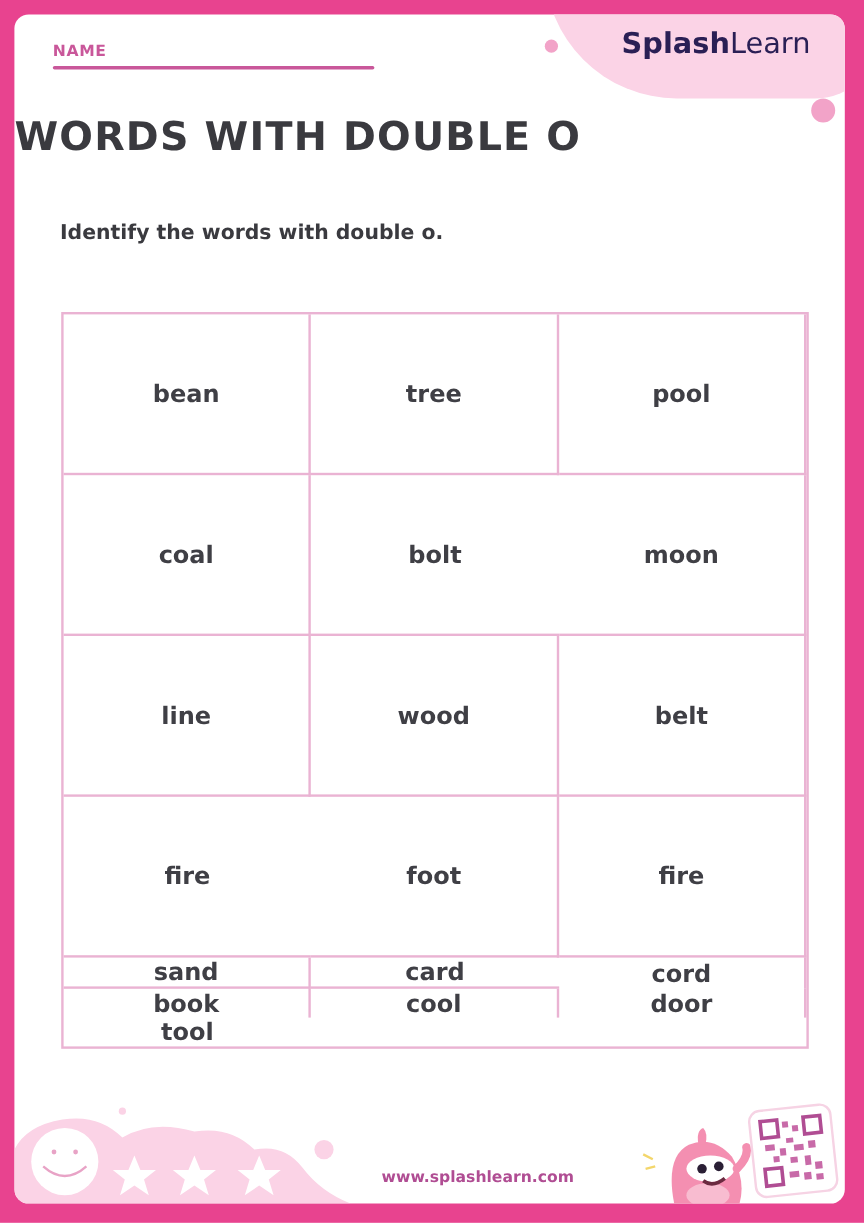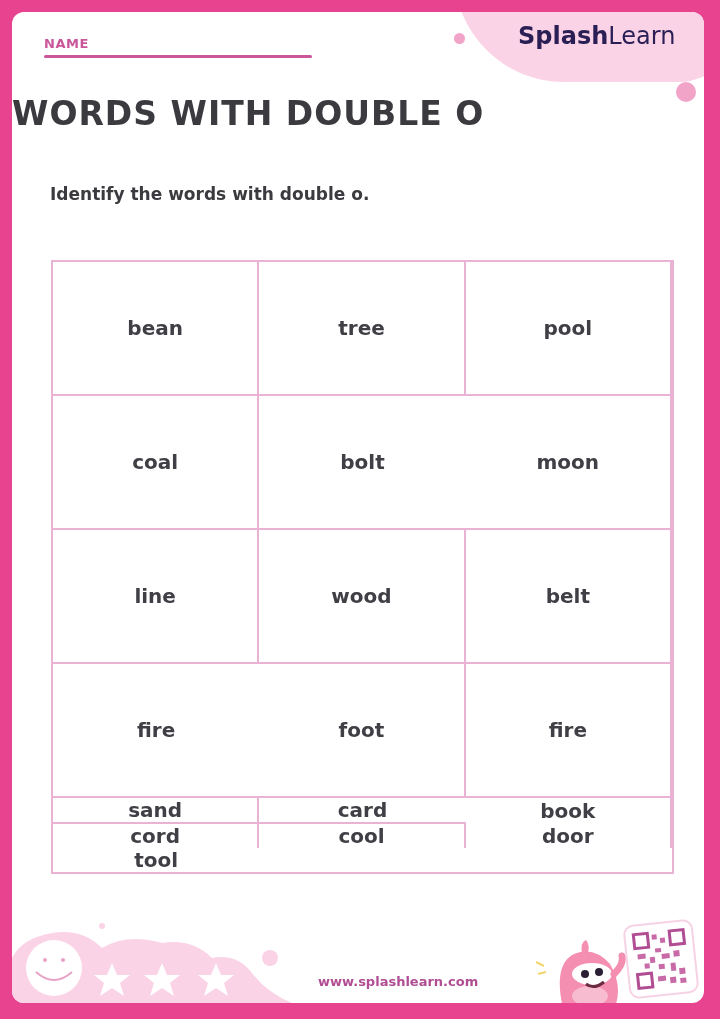--- a/index.html
+++ b/index.html
@@ -92,22 +92,22 @@
     <div class="cell">line</div>
     <div class="cell">wood</div>
     <div class="cell">belt</div>
     <div class="cell last-col">fire</div>
 
     <div class="cell">foot</div>
     <div class="cell">fire</div>
     <div class="cell">sand</div>
     <div class="cell last-col">card</div>
 
+    <div class="cell last-row">cord</div>
     <div class="cell last-row">book</div>
-    <div class="cell last-row">cord</div>
     <div class="cell last-row">cool</div>
     <div class="cell last-row">door</div>
     <div class="cell last-row last-col">tool</div>
   </div>
 
   <svg class="footer-cloud" viewBox="0 0 300 85">
     <path d="M0 85 L0 40 Q10 20 40 15 Q70 10 90 30 Q115 15 150 25 Q180 20 200 40 Q225 35 240 55 Q255 75 280 85 Z" fill="#fbd3e6"></path>
     <circle cx="258" cy="40" r="8" fill="#fbd3e6"></circle>
     <circle cx="90" cy="8" r="3" fill="#fbd3e6"></circle>
     <g>

